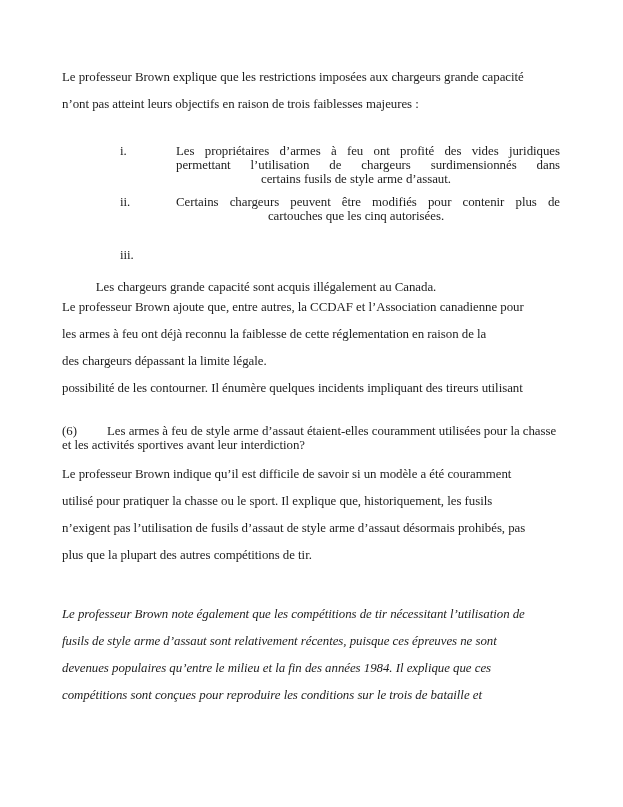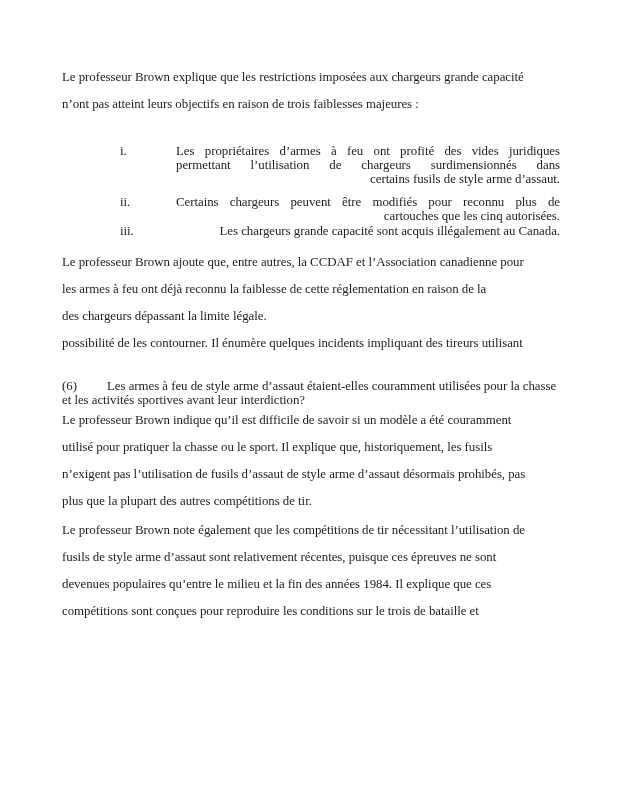--- a/index.html
+++ b/index.html
@@ -32,47 +32,47 @@
   }
   
   .sline {
     line-height: 14px;
     height: 14px;
     white-space: nowrap;
   }
   .list-block { margin-top: 26px; }
   .list-item { display: flex; }
   .list-item.gap9  { margin-top: 9px; }
-  .list-item.gap10 { margin-top: 1px; }
+  .list-item.gap10 { margin-top: 25px; flex-direction: column; }
   .li-marker {
     flex: 0 0 32px;
     margin-left: 58px;
     line-height: 14px;
   }
   .li-text { width: 408px; }
   .li-text .jline {
     line-height: 14px;
     height: 14px;
     text-align: justify;
     text-align-last: justify;
     white-space: normal;
     margin-left: 24px;
   }
   .li-text .lline {
     line-height: 14px;
     height: 14px;
-    text-align: right;
+    text-align: center;
     white-space: nowrap;
   }
-  .para2 { margin-top: 11px; }
+  .para2 { }
   .question { margin-top: 22px; }
   .q-first { display: flex; }
   .q-num { flex: 0 0 45px; }
-  .para3 { margin-top: 0; }
-  .para4 { margin-top: 2px; }
+  .para3 { margin-top: 9px; }
+  .para4 { margin-top: 32px; font-style: italic; }
 </style>
 </head>
 <body>
 
 <div class="page">
 
   <div class="para1">
     <div class="bline">Le professeur Brown explique que les restrictions imposées aux chargeurs grande capacité</div>
     <div class="bline">n’ont pas atteint leurs objectifs en raison de trois faiblesses majeures :</div>
   </div>
@@ -84,21 +84,21 @@
       <div class="li-text">
         <div class="jline">Les propriétaires d’armes à feu ont profité des vides juridiques</div>
         <div class="jline">permettant l’utilisation de chargeurs surdimensionnés dans</div>
         <div class="lline">certains fusils de style arme d’assaut.</div>
       </div>
     </div>
 
     <div class="list-item gap9">
       <div class="li-marker sline">ii.</div>
       <div class="li-text">
-        <div class="jline">Certains chargeurs peuvent être modifiés pour reconnu plus de</div>
+        <div class="jline">Certains chargeurs peuvent être modifiés pour contenir plus de</div>
         <div class="lline">cartouches que les cinq autorisées.</div>
       </div>
     </div>
 
     <div class="list-item gap10">
       <div class="li-marker sline">iii.</div>
       <div class="li-text">
         <div class="lline">Les chargeurs grande capacité sont acquis illégalement au Canada.</div>
       </div>
     </div>

